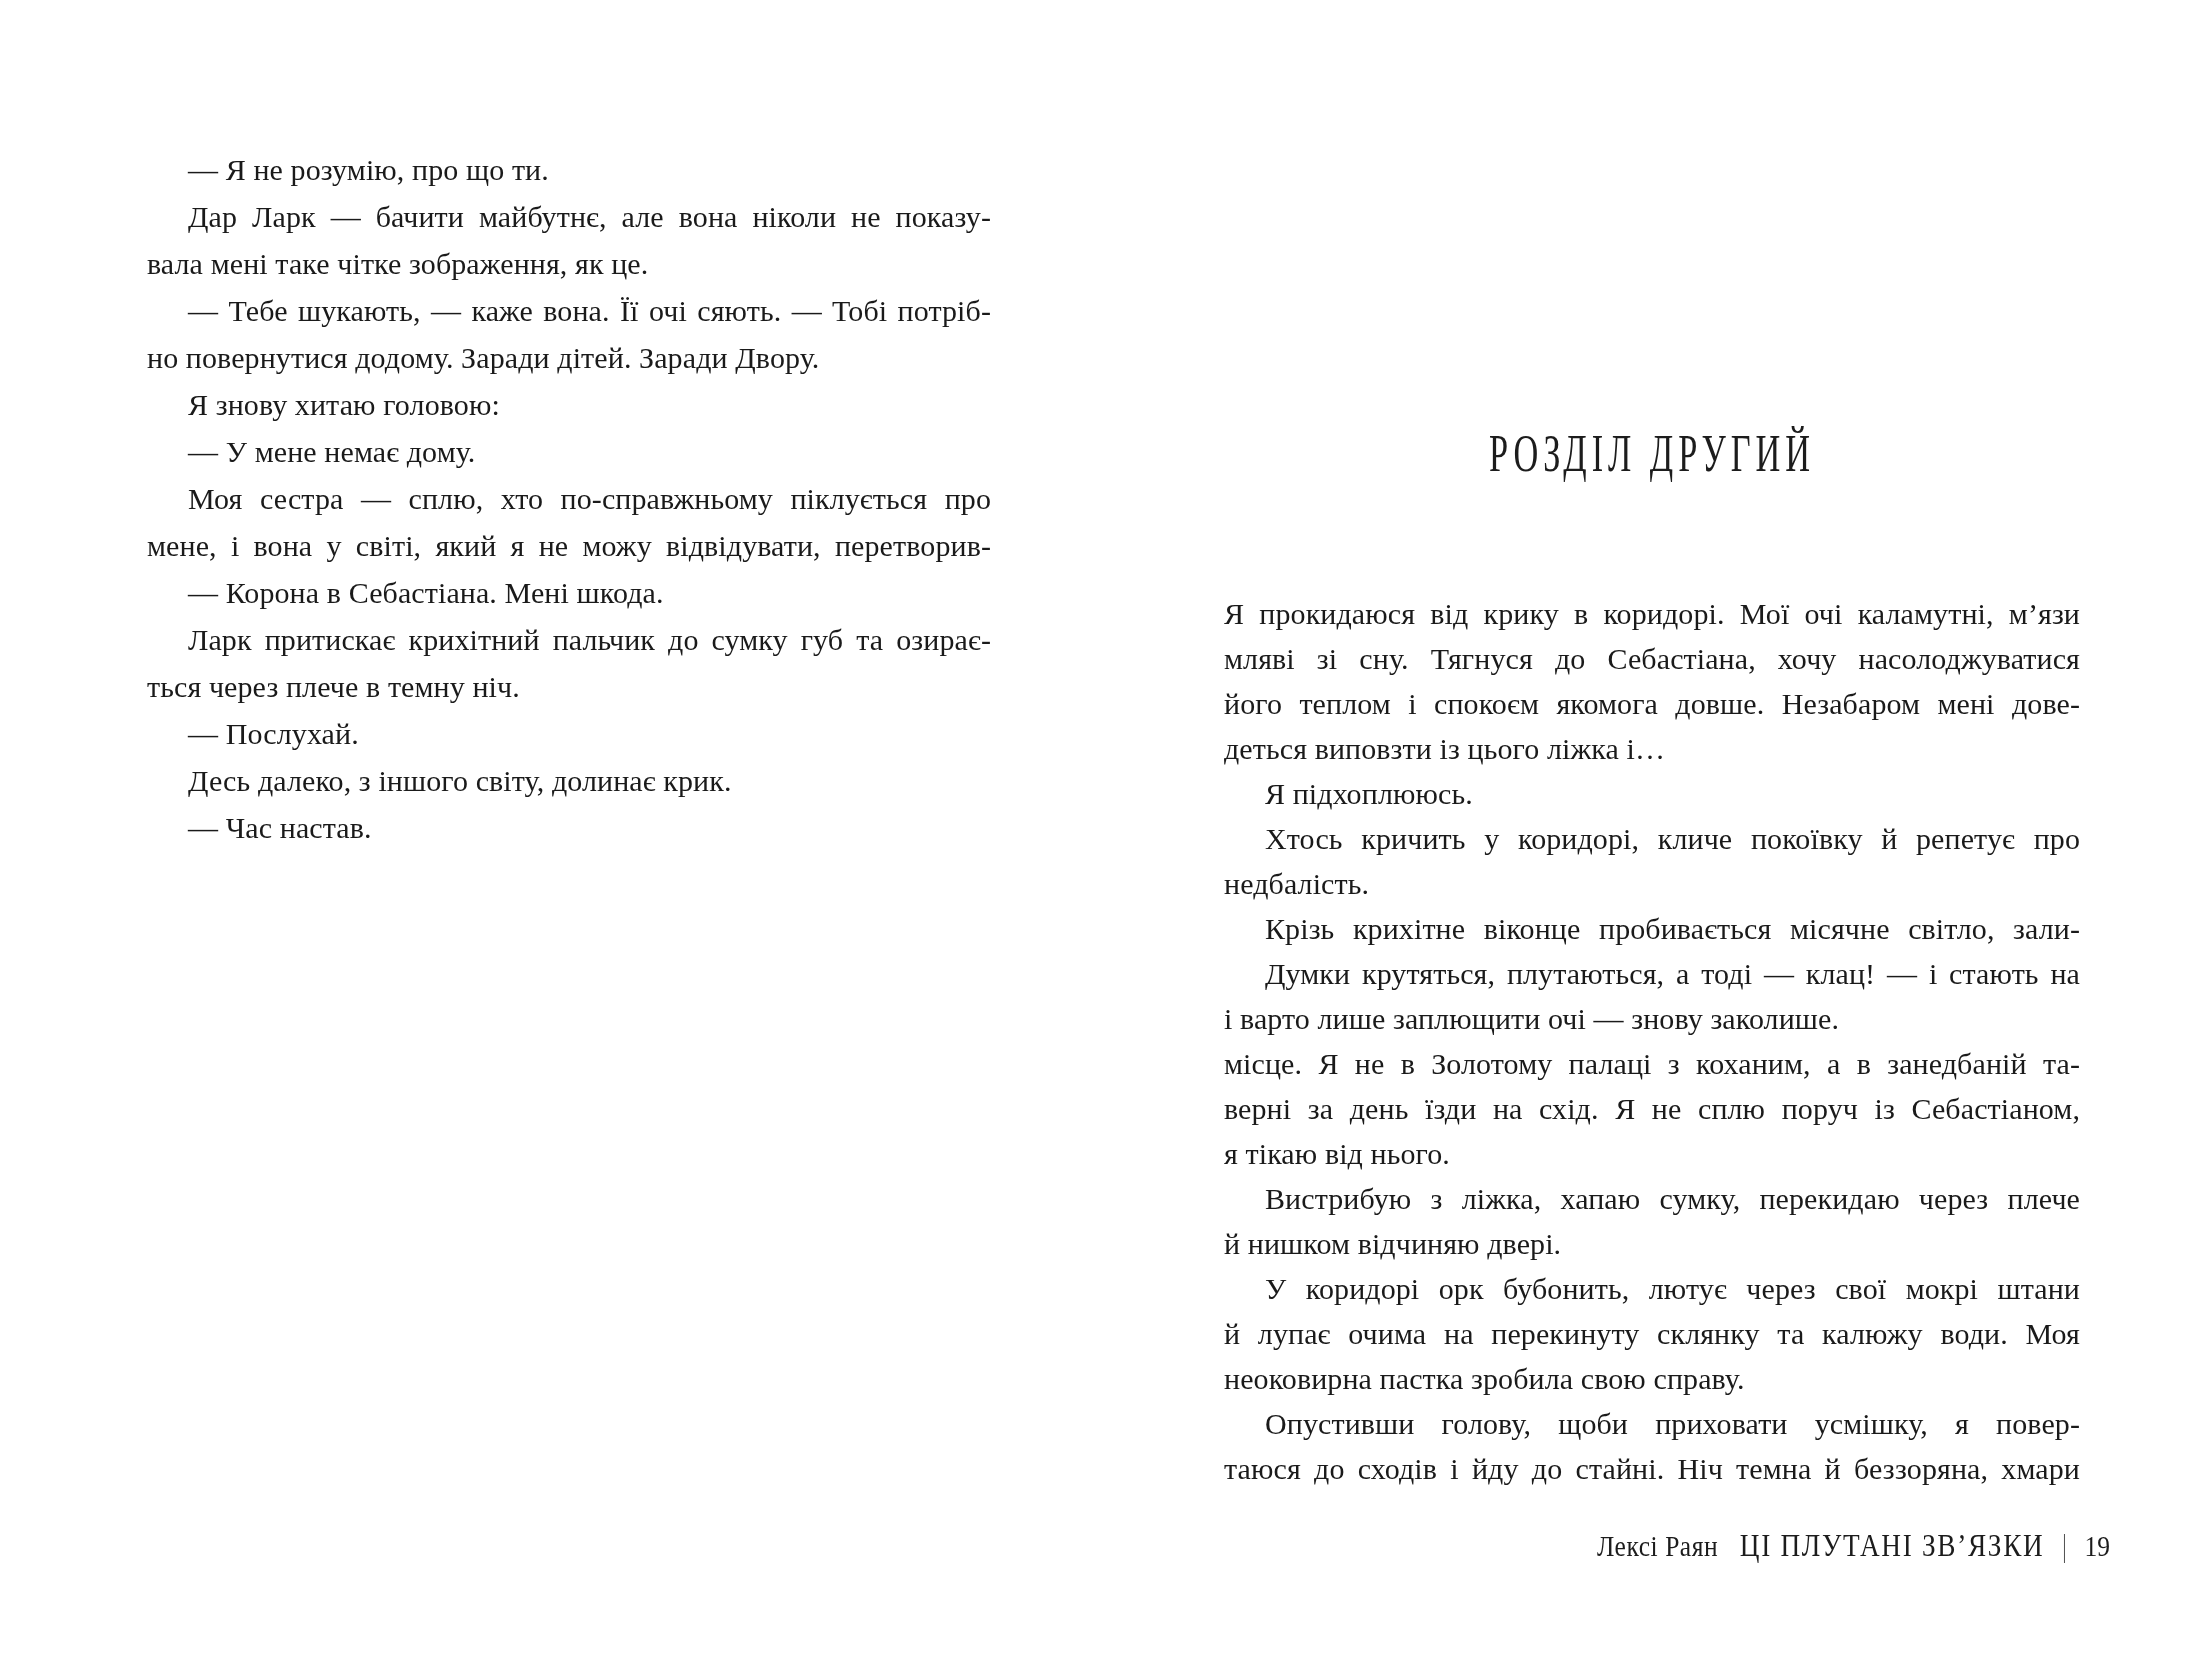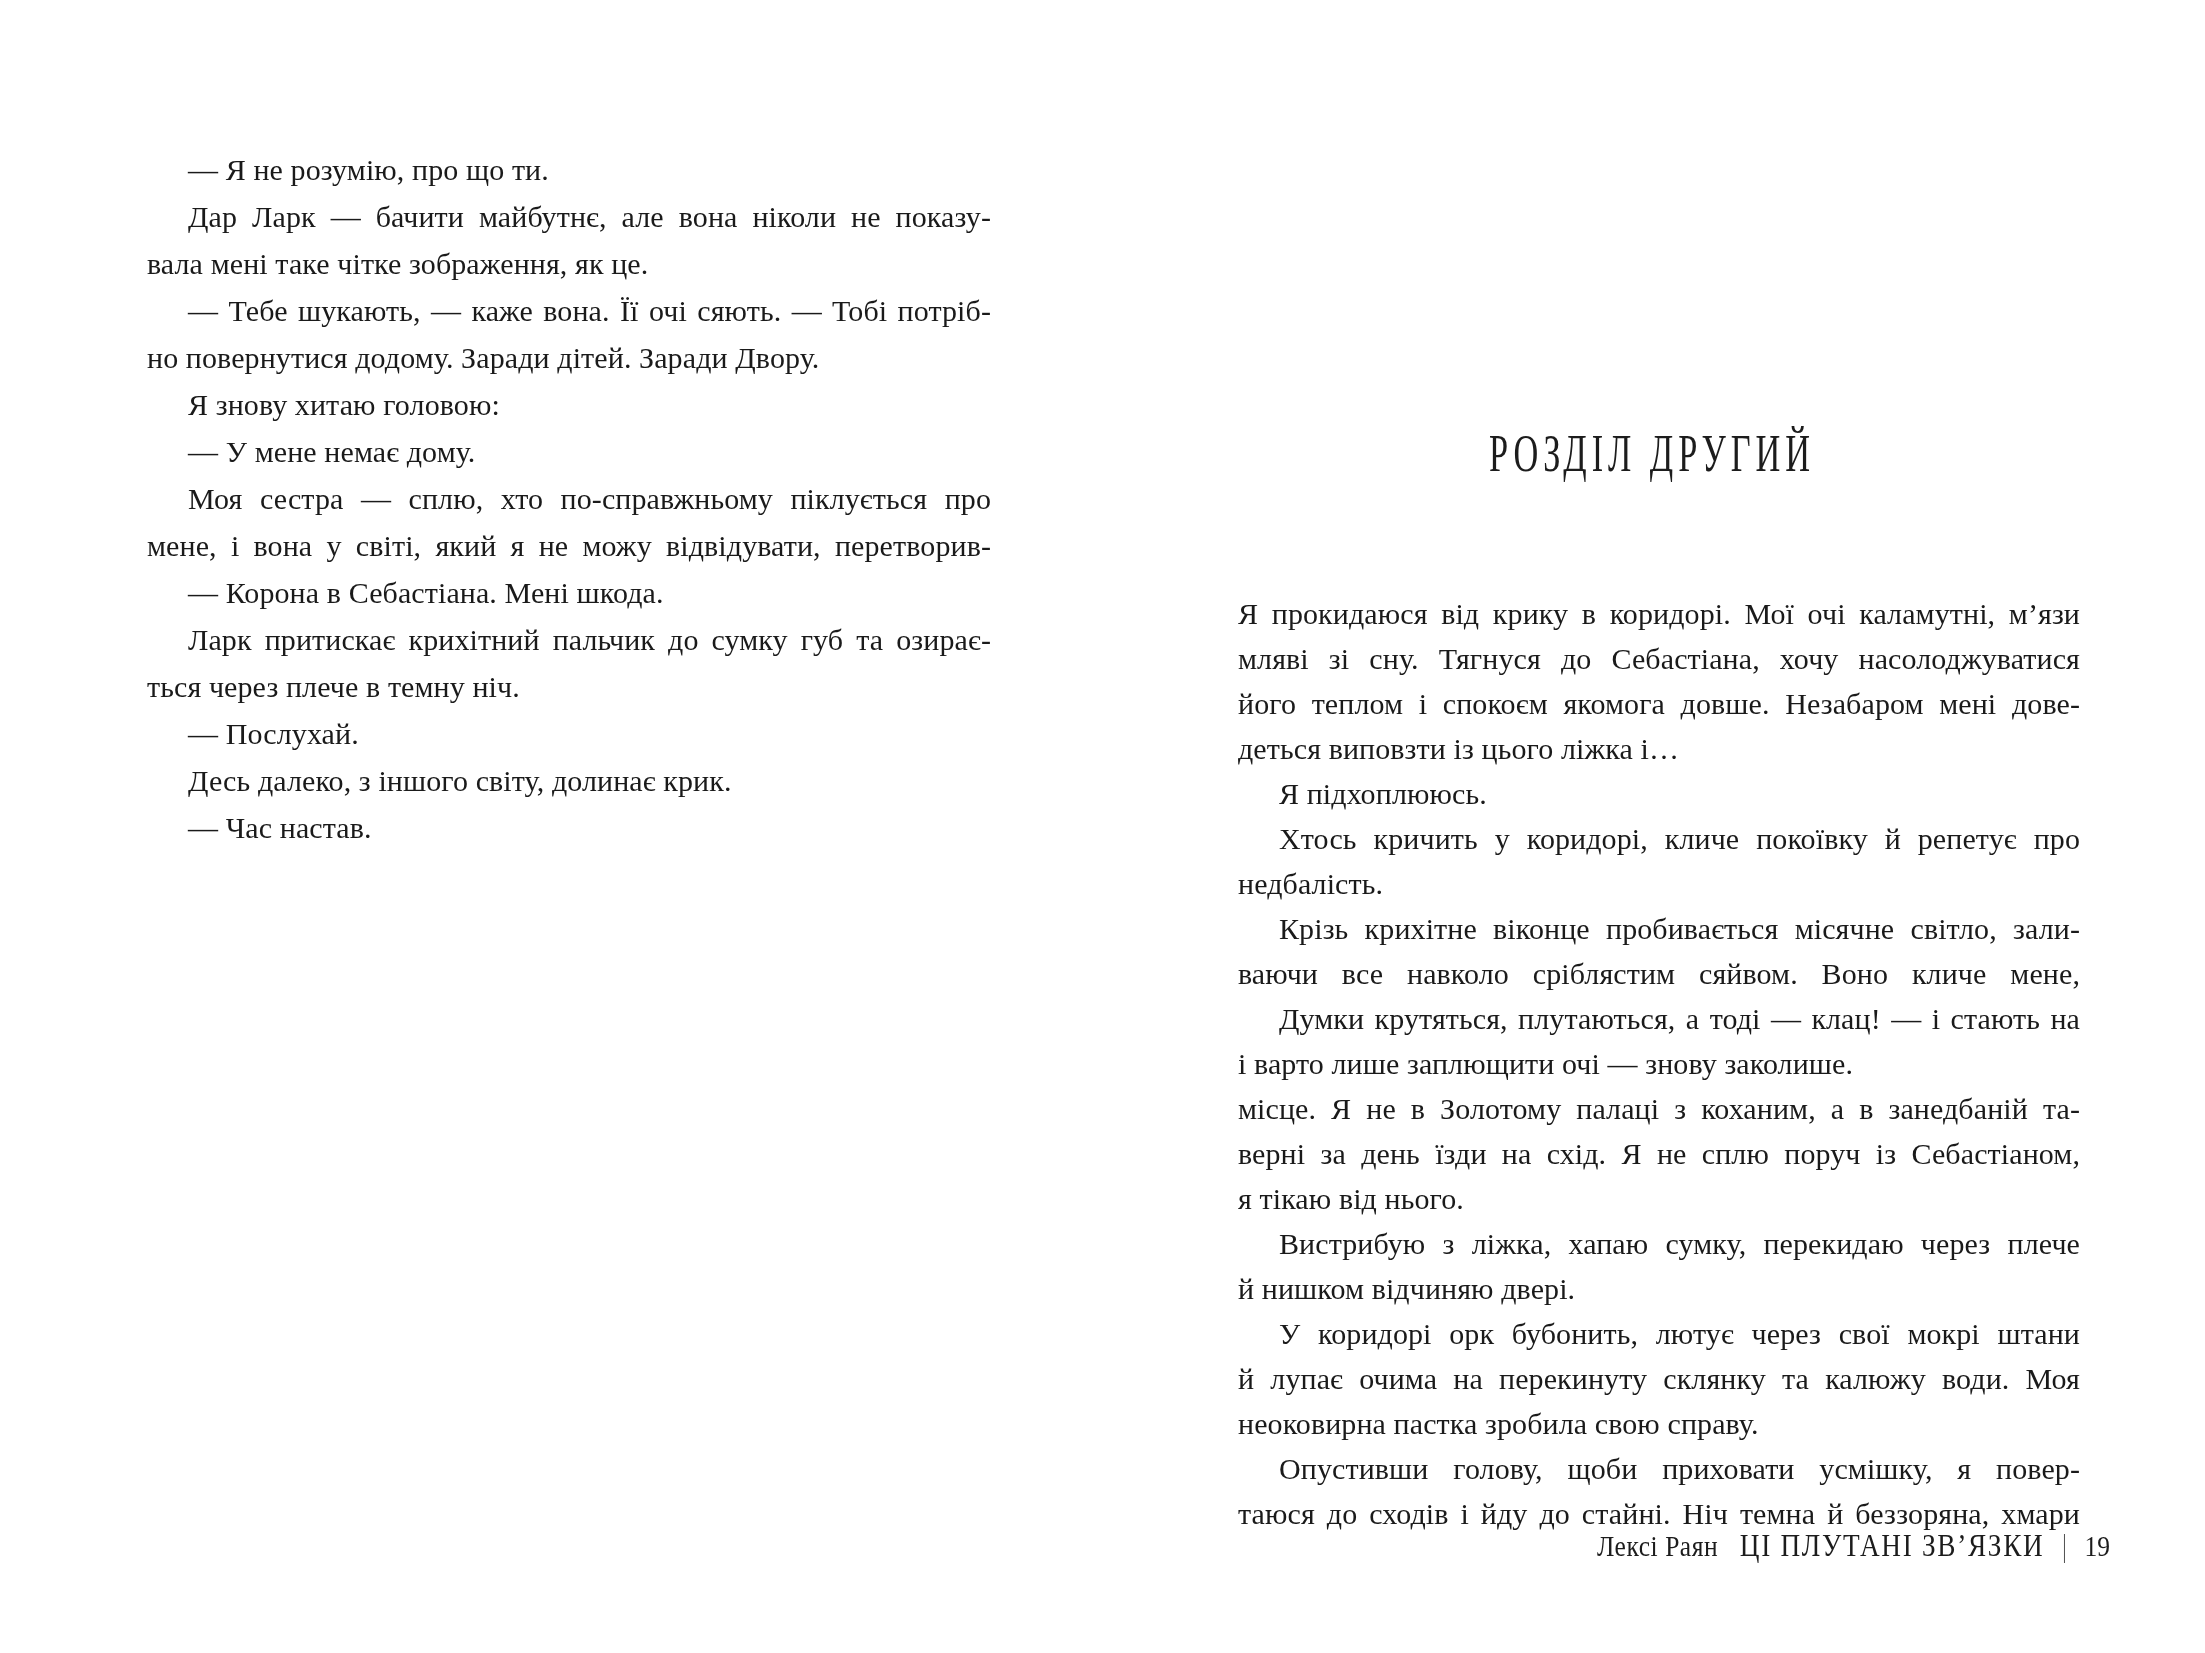--- a/index.html
+++ b/index.html
@@ -42,21 +42,21 @@
     top: 591px;
     width: 856px;
   }
   .line {
     font-size: 30px;
     line-height: 47px;
     text-align: justify;
     text-align-last: justify;
     letter-spacing: 0.1px;
   }
-  #right-text .line { line-height: 45px; margin-left: 14px; }
+  #right-text .line { line-height: 45px; }
   .line.indent { text-indent: 41px; }
   .line.last { text-align-last: left; }
 
   
   .chapter-heading {
     position: absolute;
     left: 121px;
     top: 416px;
     width: 856px;
     margin: 0;
@@ -129,21 +129,20 @@
 
     <div class="text-block" id="right-text">
         <div class="line">Я прокидаюся від крику в коридорі. Мої очі каламутні, м’язи</div>
         <div class="line">мляві зі сну. Тягнуся до Себастіана, хочу насолоджуватися</div>
         <div class="line">його теплом і спокоєм якомога довше. Незабаром мені дове-</div>
         <div class="line last">деться виповзти із цього ліжка і…</div>
         <div class="line indent last">Я підхоплююсь.</div>
         <div class="line indent">Хтось кричить у коридорі, кличе покоївку й репетує про</div>
         <div class="line last">недбалість.</div>
         <div class="line indent">Крізь крихітне віконце пробивається місячне світло, зали-</div>
-        <div class="line">ваючи все навколо сріблястим сяйвом. Воно кличе мене,</div>
         <div class="line indent">Думки крутяться, плутаються, а тоді — клац! — і стають на</div>
         <div class="line last">і варто лише заплющити очі — знову заколише.</div>
         <div class="line">місце. Я не в Золотому палаці з коханим, а в занедбаній та-</div>
         <div class="line">верні за день їзди на схід. Я не сплю поруч із Себастіаном,</div>
         <div class="line last">я тікаю від нього.</div>
         <div class="line indent">Вистрибую з ліжка, хапаю сумку, перекидаю через плече</div>
         <div class="line last">й нишком відчиняю двері.</div>
         <div class="line indent">У коридорі орк бубонить, лютує через свої мокрі штани</div>
         <div class="line">й лупає очима на перекинуту склянку та калюжу води. Моя</div>
         <div class="line last">неоковирна пастка зробила свою справу.</div>

